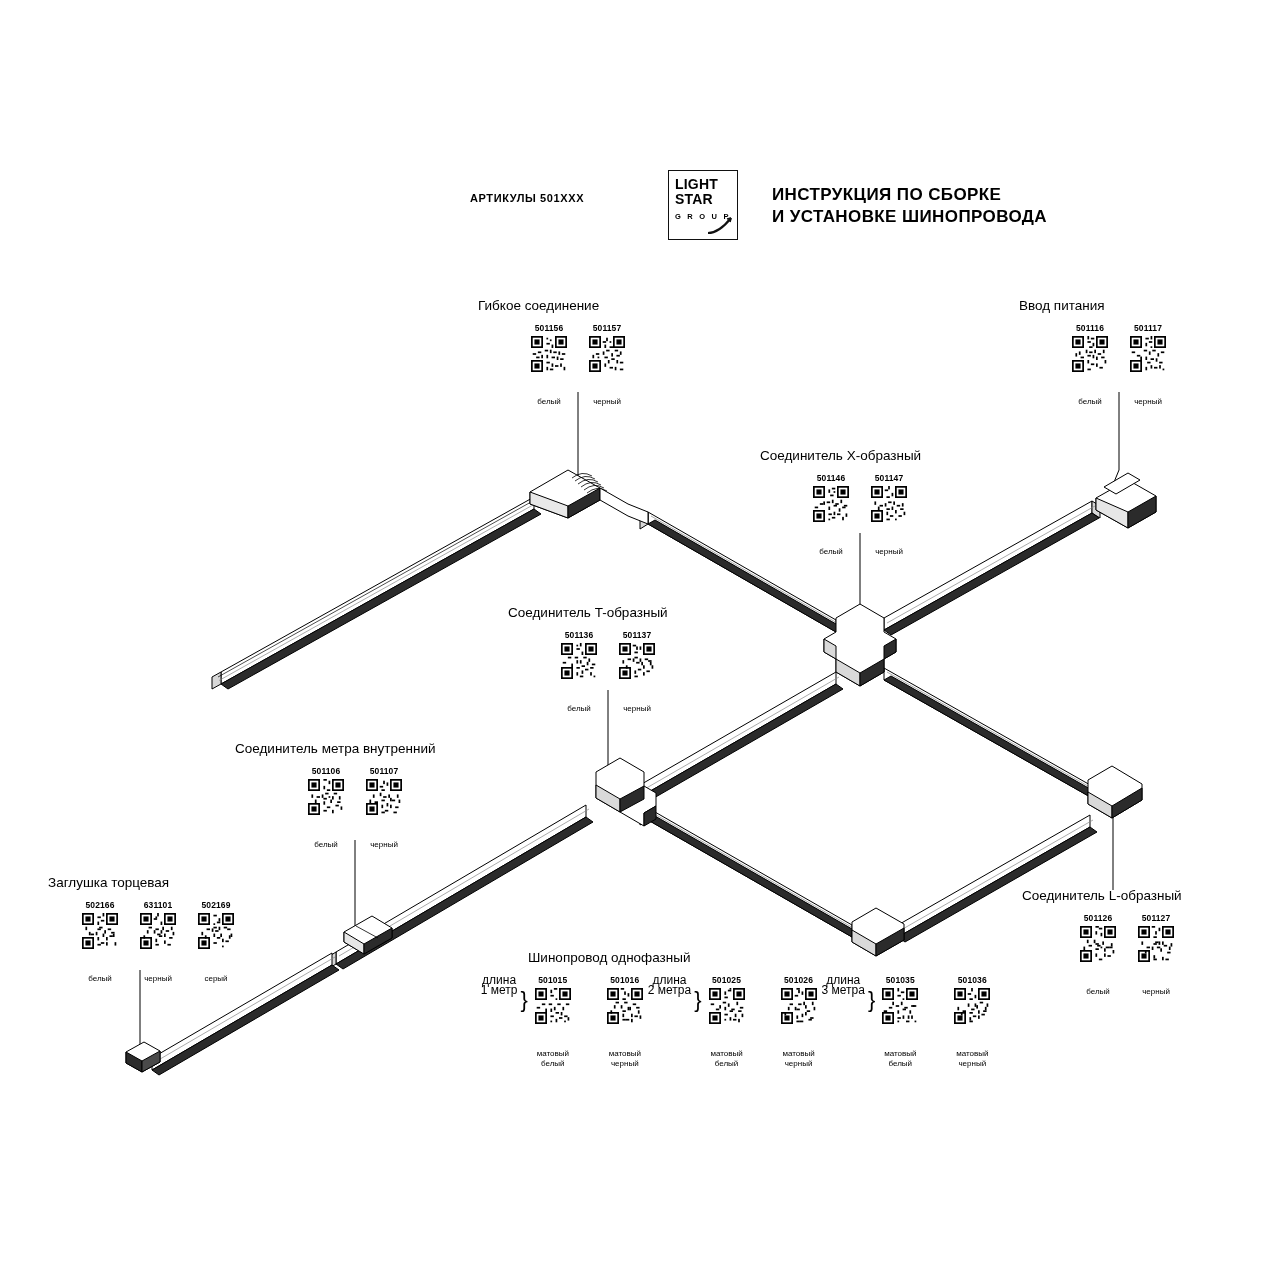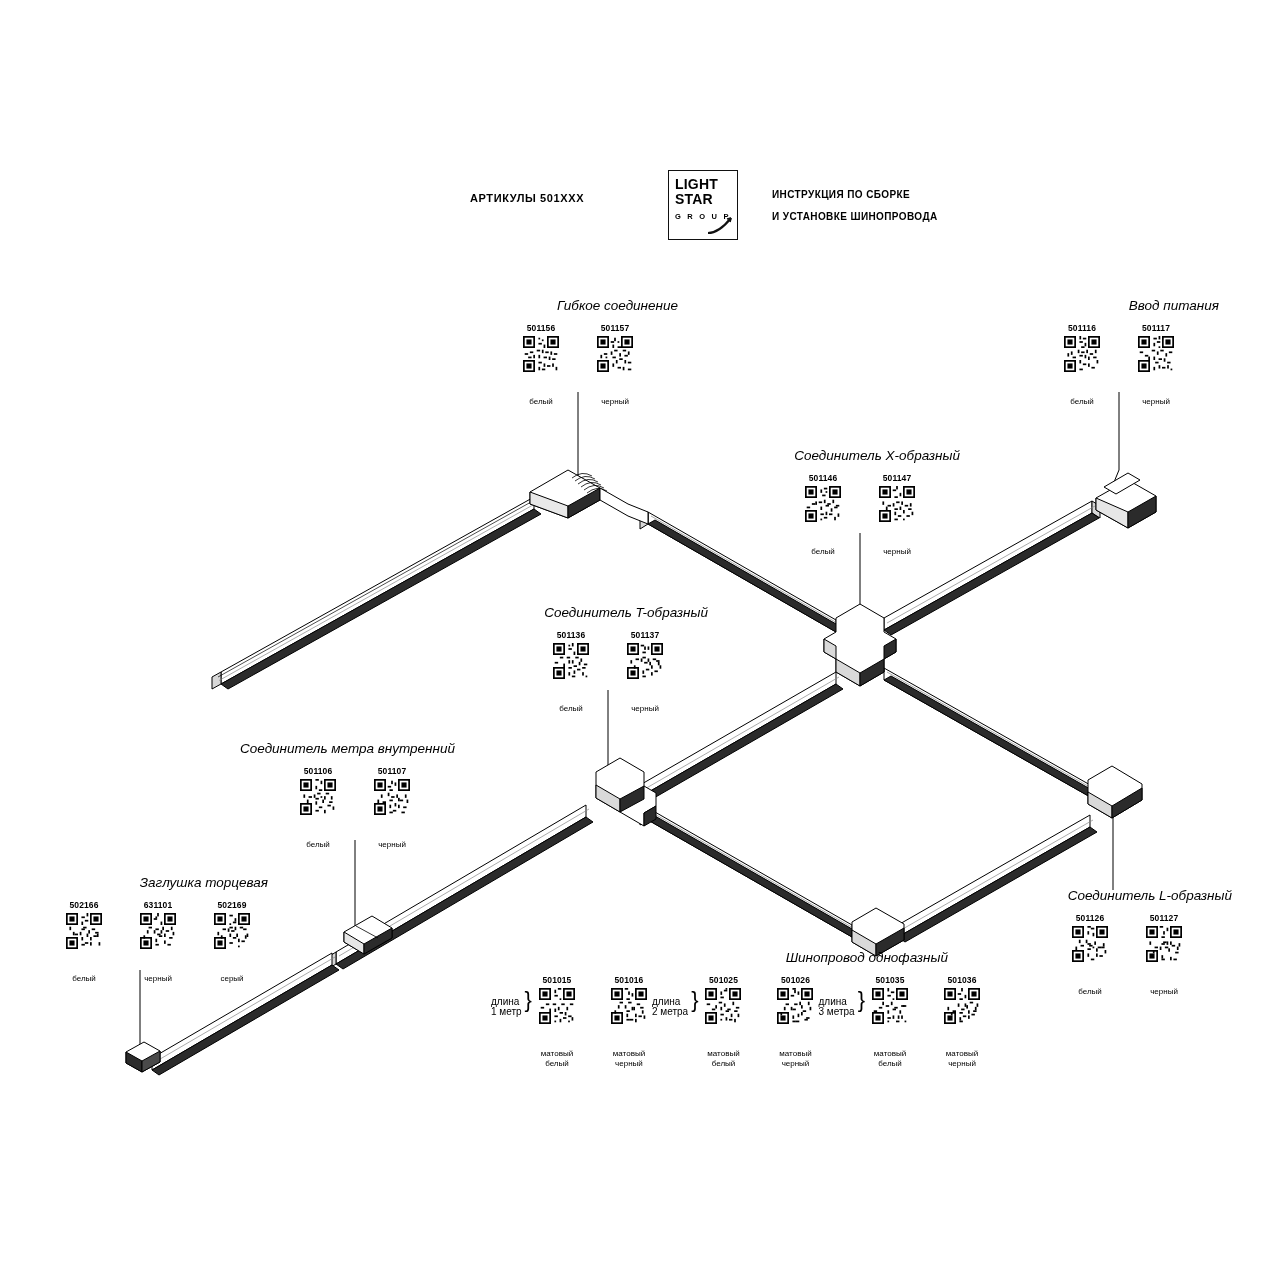--- a/index.html
+++ b/index.html
@@ -15,36 +15,36 @@
   svg.layer{position:absolute;left:0;top:0;width:1280px;height:1280px;pointer-events:none;}
 
   
   .header{position:absolute;left:0;top:170px;width:1280px;height:70px;}
   .header-left{position:absolute;left:470px;top:22px;font-size:11px;font-weight:bold;letter-spacing:.6px;}
   .logo{position:absolute;left:668px;top:0px;width:68px;height:68px;border:1.5px solid #111;background:#fff;}
   .logo-txt{position:absolute;left:6px;top:6px;width:56px;height:56px;font-weight:bold;line-height:15px;font-size:14px;letter-spacing:.2px;}
   .logo-txt .l1,.logo-txt .l2{display:block;}
   .logo-txt .l3{display:block;font-size:7.5px;letter-spacing:2.2px;font-weight:bold;margin-top:2px;}
   .logo-swoosh{position:absolute;right:4px;bottom:3px;width:26px;height:20px;}
-  .header-right{position:absolute;left:772px;top:14px;font-size:10px;font-weight:bold;line-height:22px;letter-spacing:.4px;}
+  .header-right{position:absolute;left:772px;top:14px;font-size:17px;font-weight:bold;line-height:22px;letter-spacing:.4px;}
 
   
   .grp{position:absolute;}
   .grp .title{font-size:13.5px;white-space:nowrap;}
-  .grp.center .title{text-align:right;font-style:italic;}
-  .codes{display:flex;gap:28px;margin-top:10px;justify-content:center;}
+  .grp.center .title{text-align:left;}
+  .codes{display:flex;gap:12px;margin-top:10px;justify-content:center;}
   .code{width:46px;text-align:center;}
   .code .num{font-size:8.5px;font-weight:bold;letter-spacing:.1px;margin-bottom:3px;}
   .code .qr{width:36px;height:36px;margin:0 auto;background:#fff;}
   .code .cap{font-size:8px;margin-top:21px;line-height:10px;}
 
   
   .codes-rails{display:flex;gap:0px;margin-top:10px;justify-content:center;align-items:flex-start;}
   .rail-set{display:flex;align-items:flex-start;}
-  .rail-len{font-size:10px;line-height:10px;text-align:left;margin-top:22px;padding-right:3px;white-space:nowrap;}
+  .rail-len{font-size:12px;line-height:10px;text-align:center;padding-right:3px;white-space:nowrap;}
   .brace{font-size:22px;line-height:18px;margin-top:16px;padding-right:2px;font-weight:300;}
   .pair{display:flex;gap:26px;}
   .gap-rails{width:16px;}
 </style>
 </head>
 <body>
 
 <div id="stage">
 
   <div class="header">

